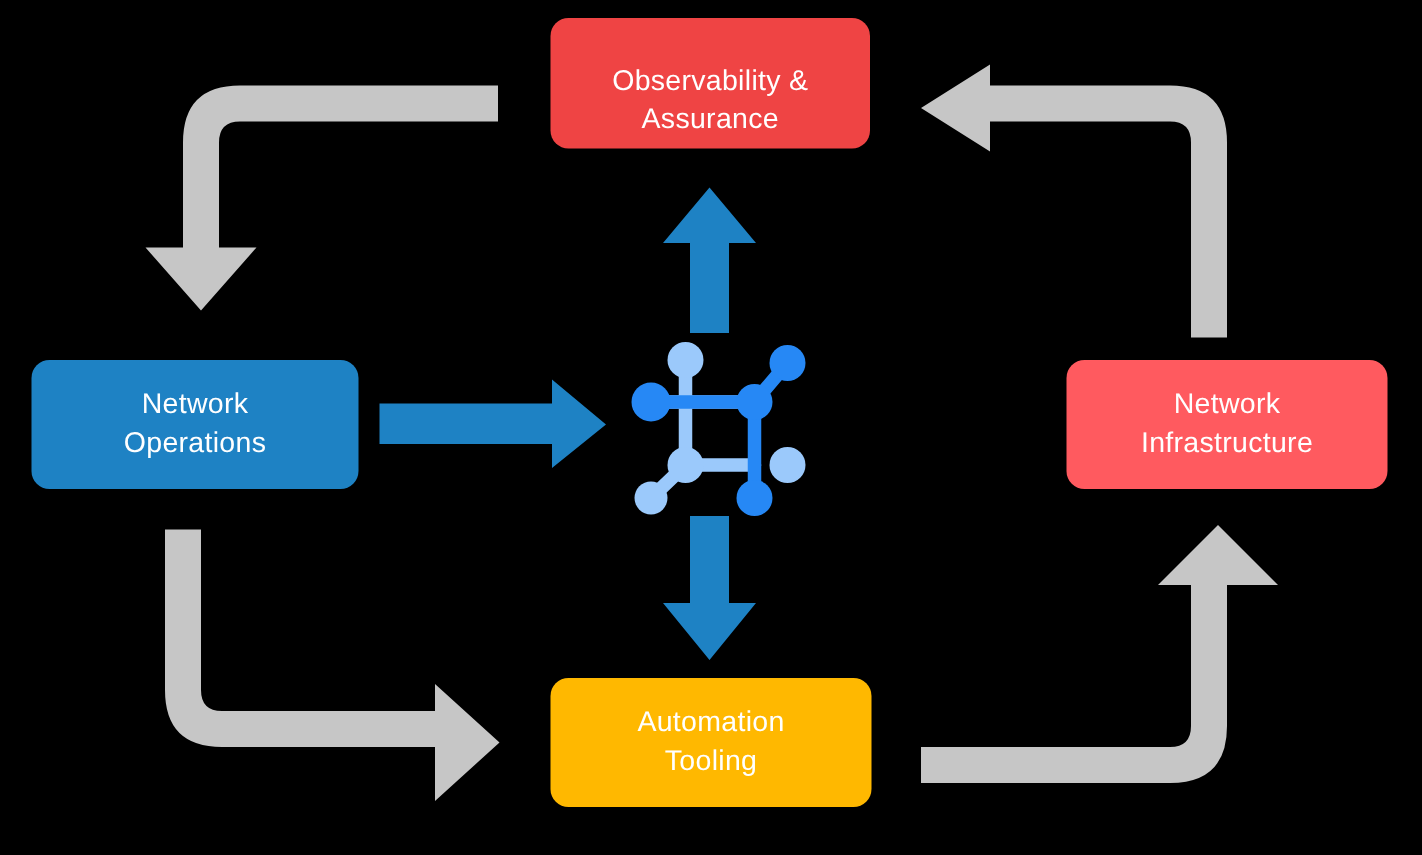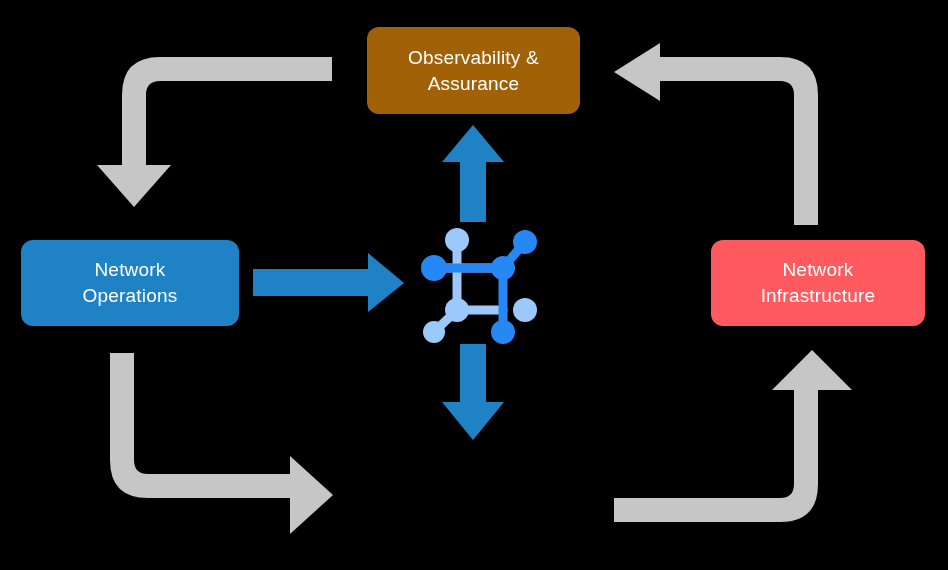--- a/index.html
+++ b/index.html
@@ -25,21 +25,21 @@
     color: #ffffff;
     font-size: 19px;
     line-height: 1.35;
     font-weight: 400;
     letter-spacing: 0.2px;
     box-sizing: border-box;
     padding: 6px 10px;
   }
   .node-label { white-space: pre-line; display: block; }
 
-  #box-observability { left: 367px; top: 27px;  width: 213px; height: 87px; background: #a16207; }
+  #box-observability { left: 367px; top: 12px;  width: 213px; height: 87px; background: #ef4444; align-items: flex-end; }
   #box-operations    { left: 21px;  top: 240px; width: 218px; height: 86px; background: #1E82C4; }
   #box-infrastructure{ left: 711px; top: 240px; width: 214px; height: 86px; background: #FF5A5F; }
   #box-automation    { left: 367px; top: 452px; width: 214px; height: 86px; background: #FFB800; }
 
   .svg-layer {
     position: absolute;
     left: 0; top: 0;
     width: 948px;
     height: 570px;
   }
@@ -179,14 +179,18 @@
   <div class="node-box" id="box-operations">
     <span class="node-label">Network
 Operations</span>
   </div>
 
   <div class="node-box" id="box-infrastructure">
     <span class="node-label">Network
 Infrastructure</span>
   </div>
 
+  <div class="node-box" id="box-automation">
+    <span class="node-label">Automation
+Tooling</span>
+  </div>
 
 </div>
 
 </body></html>

